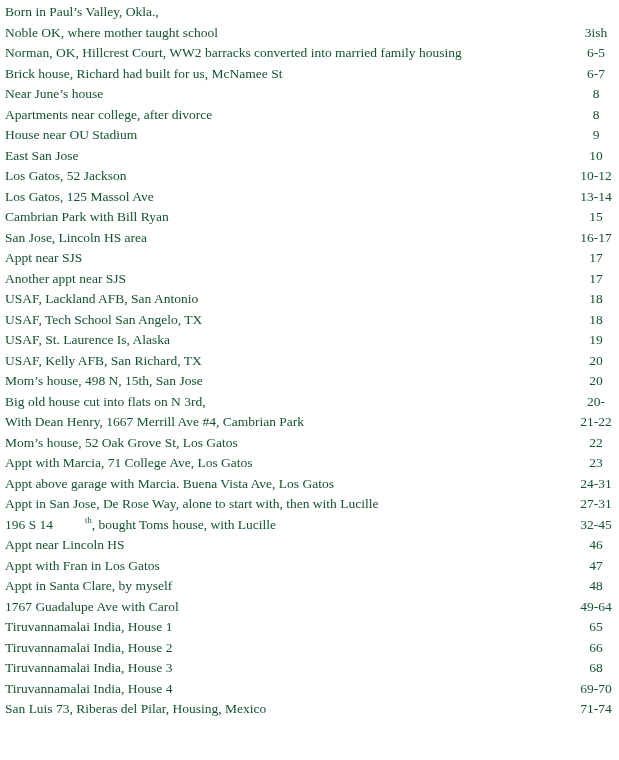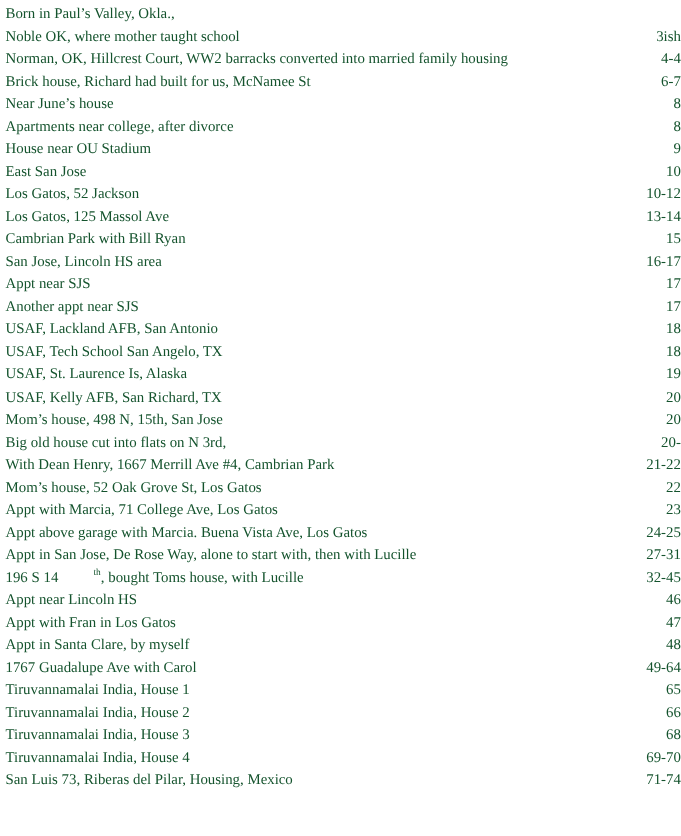--- a/index.html
+++ b/index.html
@@ -23,21 +23,21 @@
     line-height: 20.5px;
     white-space: nowrap;
   }
   .place {
     flex: 0 0 568px;
     padding-left: 5px;
     overflow: hidden;
   }
   .age {
     flex: 1;
-    text-align: right;
+    text-align: center;
   }
   .place sup {
     font-size: 8.5px;
     line-height: 0;
     vertical-align: super;
     margin-left: 32px;
   }
 </style>
 </head>
 <body>
@@ -47,21 +47,21 @@
       <div class="row">
         <span class="place">Born in Paul’s Valley, Okla.,</span>
         <span class="age"></span>
       </div>
       <div class="row">
         <span class="place">Noble OK, where mother taught school</span>
         <span class="age">3ish</span>
       </div>
       <div class="row">
         <span class="place">Norman, OK, Hillcrest Court, WW2 barracks converted into married family housing</span>
-        <span class="age">4-4</span>
+        <span class="age">6-5</span>
       </div>
       <div class="row">
         <span class="place">Brick house, Richard had built for us, McNamee St</span>
         <span class="age">6-7</span>
       </div>
       <div class="row">
         <span class="place">Near June’s house</span>
         <span class="age">8</span>
       </div>
       <div class="row">
@@ -131,21 +131,21 @@
       <div class="row">
         <span class="place">Mom’s house, 52 Oak Grove St, Los Gatos</span>
         <span class="age">22</span>
       </div>
       <div class="row">
         <span class="place">Appt with Marcia, 71 College Ave, Los Gatos</span>
         <span class="age">23</span>
       </div>
       <div class="row">
         <span class="place">Appt above garage with Marcia. Buena Vista Ave, Los Gatos</span>
-        <span class="age">24-25</span>
+        <span class="age">24-31</span>
       </div>
       <div class="row">
         <span class="place">Appt in San Jose, De Rose Way, alone to start with, then with Lucille</span>
         <span class="age">27-31</span>
       </div>
       <div class="row">
         <span class="place"><span>196 S 14</span><sup>th</sup><span>, bought Toms house, with Lucille</span></span>
         <span class="age">32-45</span>
       </div>
       <div class="row">

